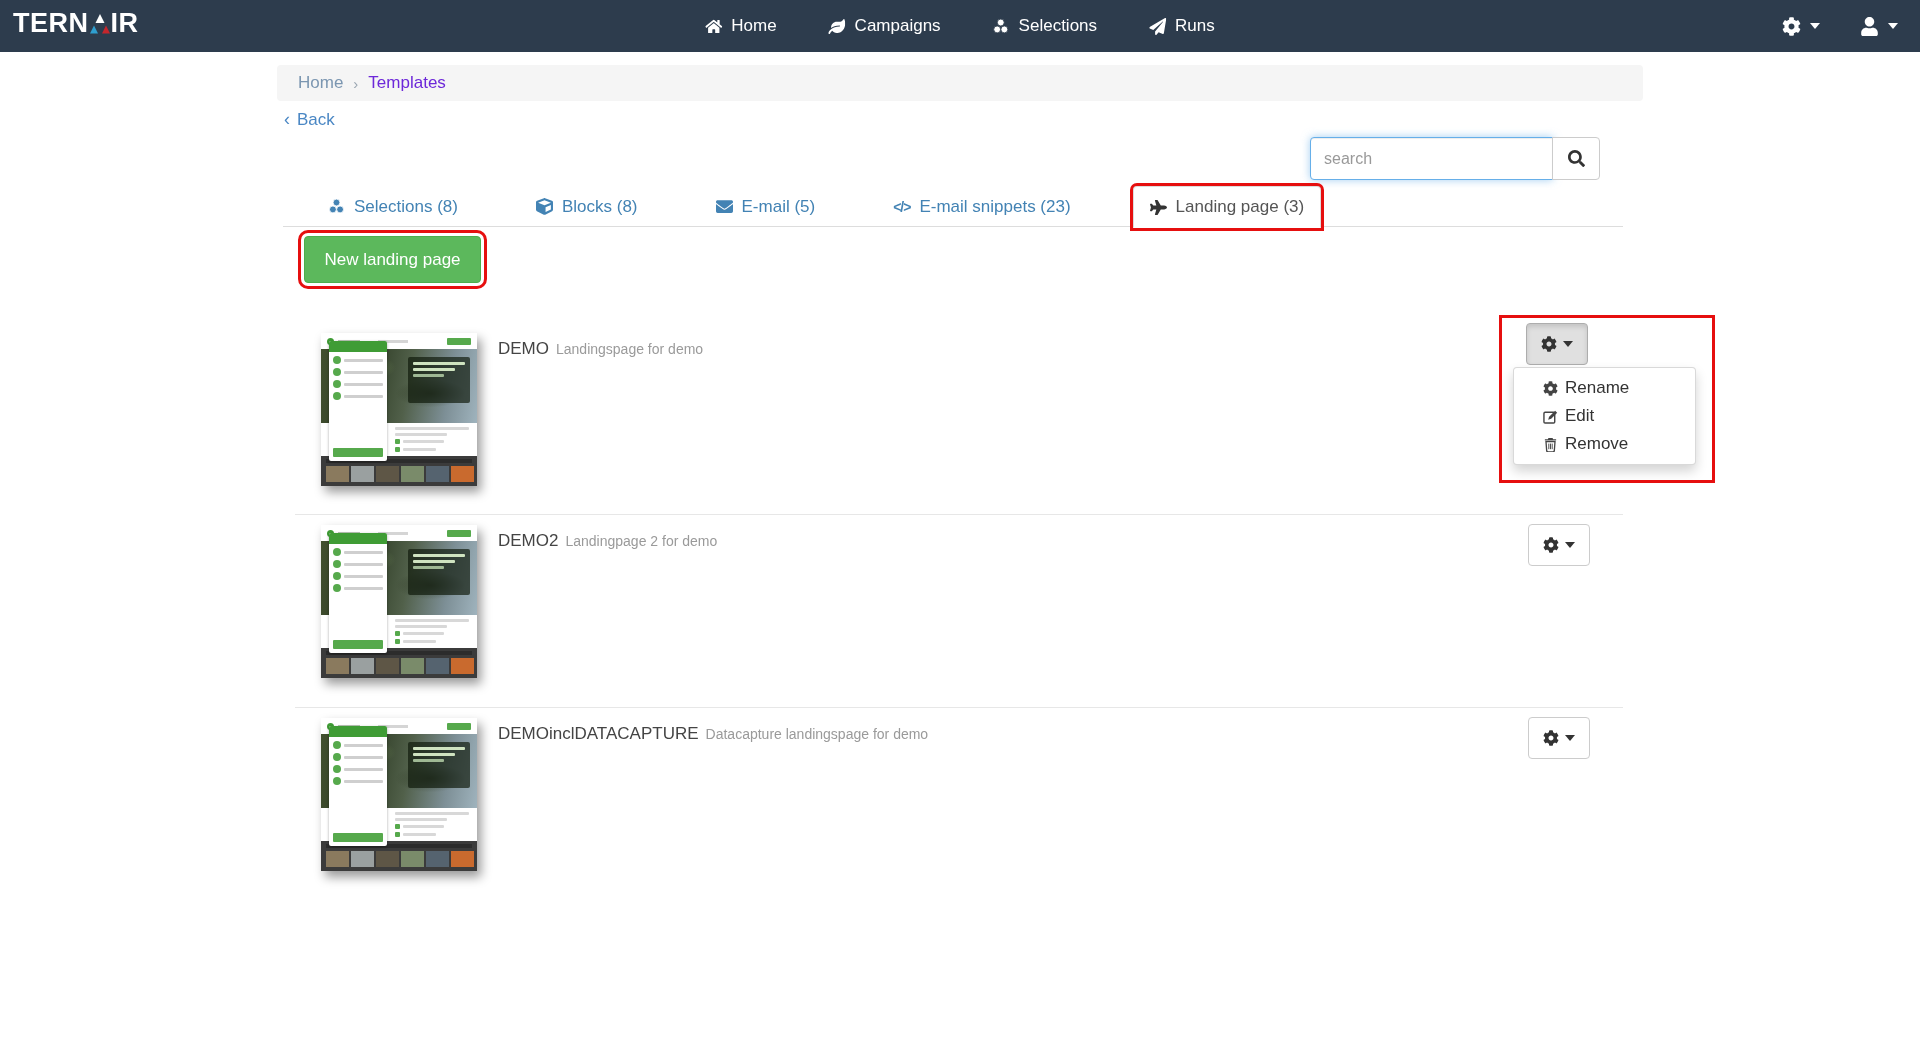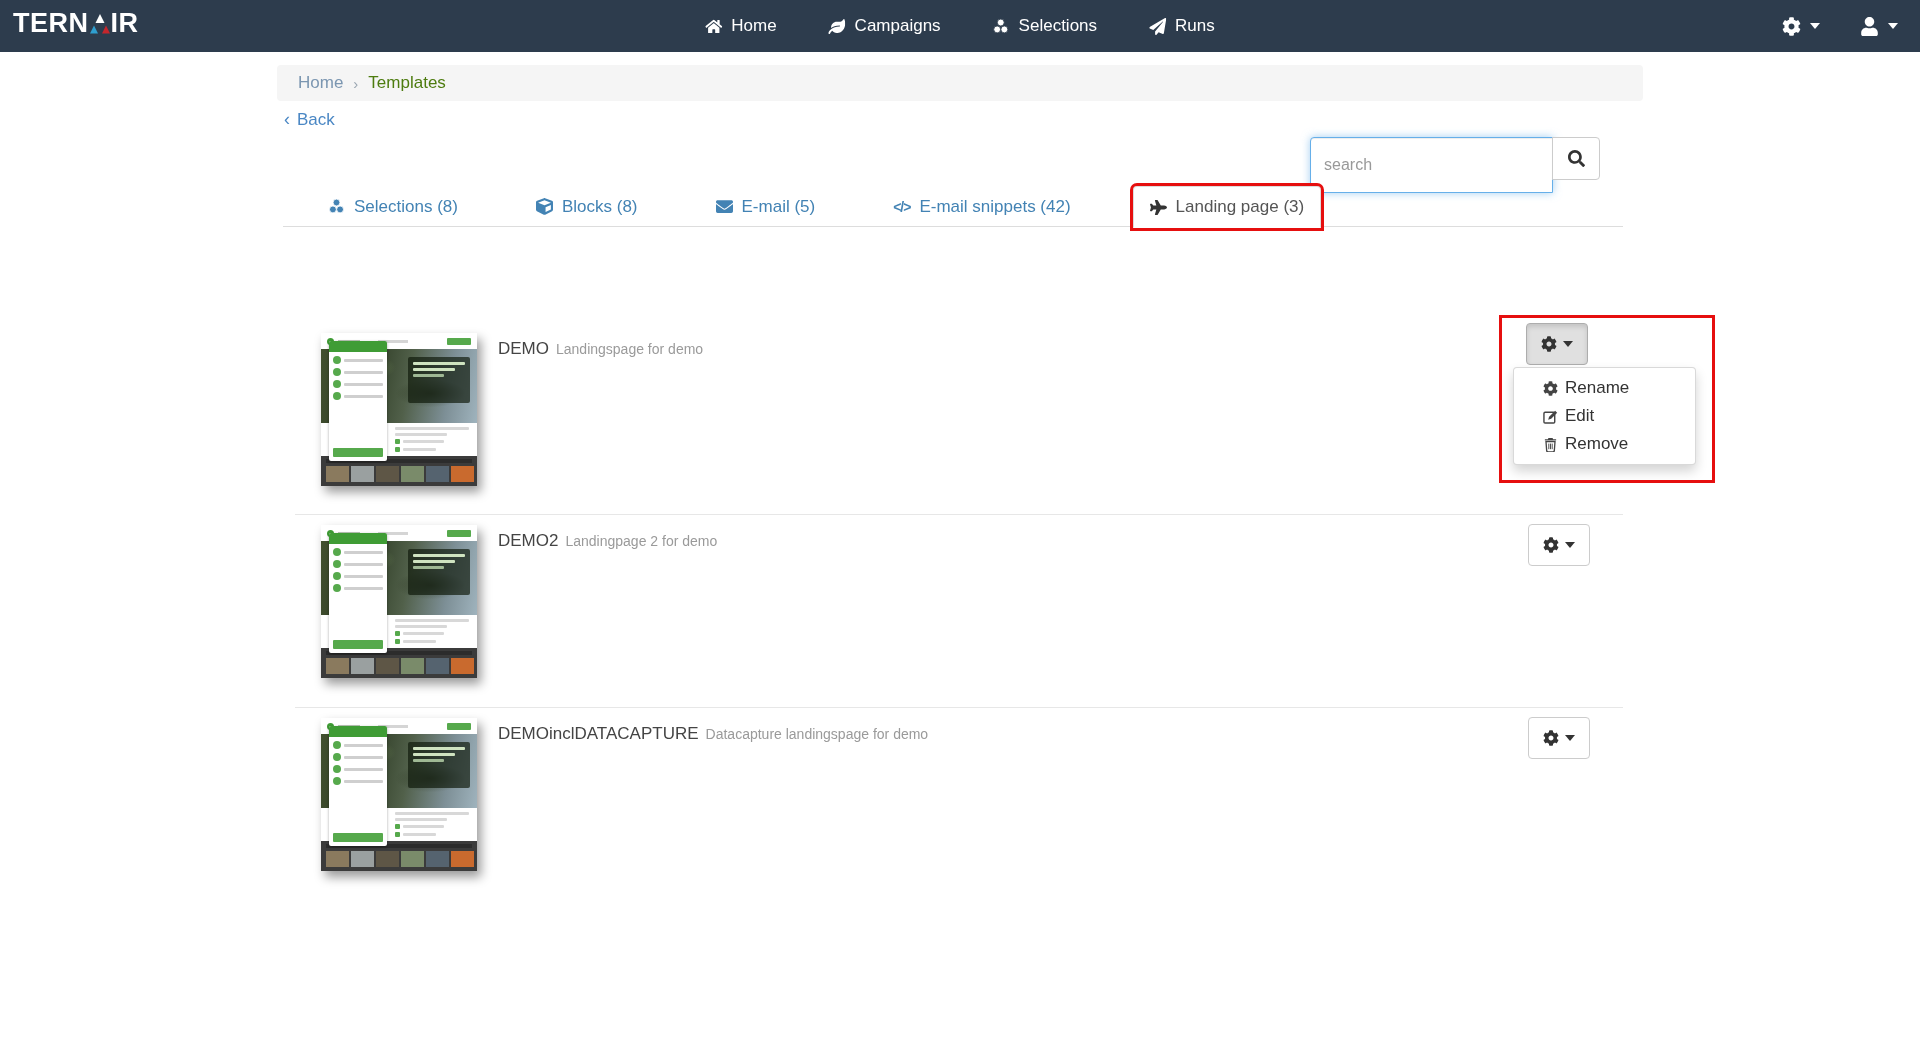--- a/index.html
+++ b/index.html
@@ -23,29 +23,29 @@
   .caret { width:10px; height:6px; }
 
   
   .container { position:relative; width:1366px; height:988px; margin:0 auto; }
 
   .breadcrumb { position:absolute; left:0; top:13px; width:1366px; height:36px;
     background:#f5f5f5; border-radius:4px; display:flex; align-items:center;
     padding-left:21px; font-size:17px; }
   .breadcrumb a { color:#7b96b1; text-decoration:none; cursor:pointer; }
   .crumb-sep { color:#9aa6b1; margin:0 10px; font-size:15px; }
-  .crumb-current { color:#4d7c0f; }
+  .crumb-current { color:#6d28d9; }
 
   .back-link { position:absolute; left:7px; top:57px; font-size:17px; color:#4a87c4;
     cursor:pointer; display:flex; align-items:center; gap:7px; }
   .back-chevron { font-size:18px; }
 
   
   .search-group { position:absolute; left:1033px; top:85px; display:flex; }
-  .search-input { width:243px; height:56px; border:1px solid #66afe9; border-radius:4px 0 0 4px;
+  .search-input { width:243px; height:43px; border:1px solid #66afe9; border-radius:4px 0 0 4px;
     padding:0 13px; font-size:16px; color:#555; outline:none;
     box-shadow:inset 0 1px 1px rgba(0,0,0,.075), 0 0 8px rgba(102,175,233,.6);
     font-family:inherit; }
   .search-input::placeholder { color:#999; }
   .search-btn { width:48px; height:43px; margin-left:-1px; background:#fff;
     border:1px solid #ccc; border-radius:0 4px 4px 0; cursor:pointer;
     display:flex; align-items:center; justify-content:center; }
   .search-btn svg { width:17px; height:17px; color:#333; }
 
   
@@ -230,30 +230,31 @@
       <span>Blocks (8)</span>
     </div>
     <div class="tab">
       <svg viewBox="0 0 512 512">
           <path d="M502.3 190.8c3.9-3.1 9.7-.2 9.7 4.7V400c0 26.5-21.5 48-48 48H48c-26.5 0-48-21.5-48-48V195.6c0-5 5.7-7.8 9.7-4.7 22.4 17.4 52.1 39.5 154.1 113.6 21.1 15.4 56.7 47.8 92.2 47.6 35.7.3 72-32.8 92.3-47.6 102-74.1 131.6-96.3 154-113.7zM256 320c23.2.4 56.6-29.2 73.4-41.4 132.7-96.3 142.8-104.7 173.4-128.7 5.8-4.5 9.2-11.5 9.2-18.9v-19c0-26.5-21.5-48-48-48H48C21.5 64 0 85.5 0 112v19c0 7.4 3.4 14.3 9.2 18.9 30.6 23.9 40.7 32.4 173.4 128.7 16.8 12.2 50.2 41.8 73.4 41.4z"></path>
         </svg>
       <span>E-mail (5)</span>
     </div>
     <div class="tab">
       <span class="code-glyph">&lt;/&gt;</span>
-      <span>E-mail snippets (42)</span>
+      <span>E-mail snippets (23)</span>
     </div>
     <div class="tab active">
       <svg viewBox="0 0 576 512">
           <path d="M480 192H365.71L260.61 8.06A16 16 0 0 0 246.71 0h-65.5c-10.63 0-18.3 10.17-15.38 20.39L214.86 192H112l-43.2-57.6c-3-4-7.77-6.4-12.8-6.4H16.01C5.6 128-2.04 137.78.49 147.88L32 256 .49 364.12C-2.04 374.22 5.6 384 16.01 384H56c5.04 0 9.8-2.4 12.8-6.4L112 320h102.86l-49.03 171.6c-2.92 10.22 4.75 20.4 15.38 20.4h65.5c5.74 0 11.04-3.08 13.89-8.06L365.71 320H480c35.35 0 96-28.65 96-64s-60.65-64-96-64z"></path>
         </svg>
       <span>Landing page (3)</span>
     </div>
   </div>
 
+  <button class="btn-new">New landing page</button>
 
   <div class="tmpl-row row-1">
     <div class="thumb">
       <div class="t-top">
           <span class="t-dot"></span>
           <span class="t-logoline"></span>
           <span class="t-topline"></span>
           <span class="t-toppill"></span>
         </div>
       <div class="t-hero">

